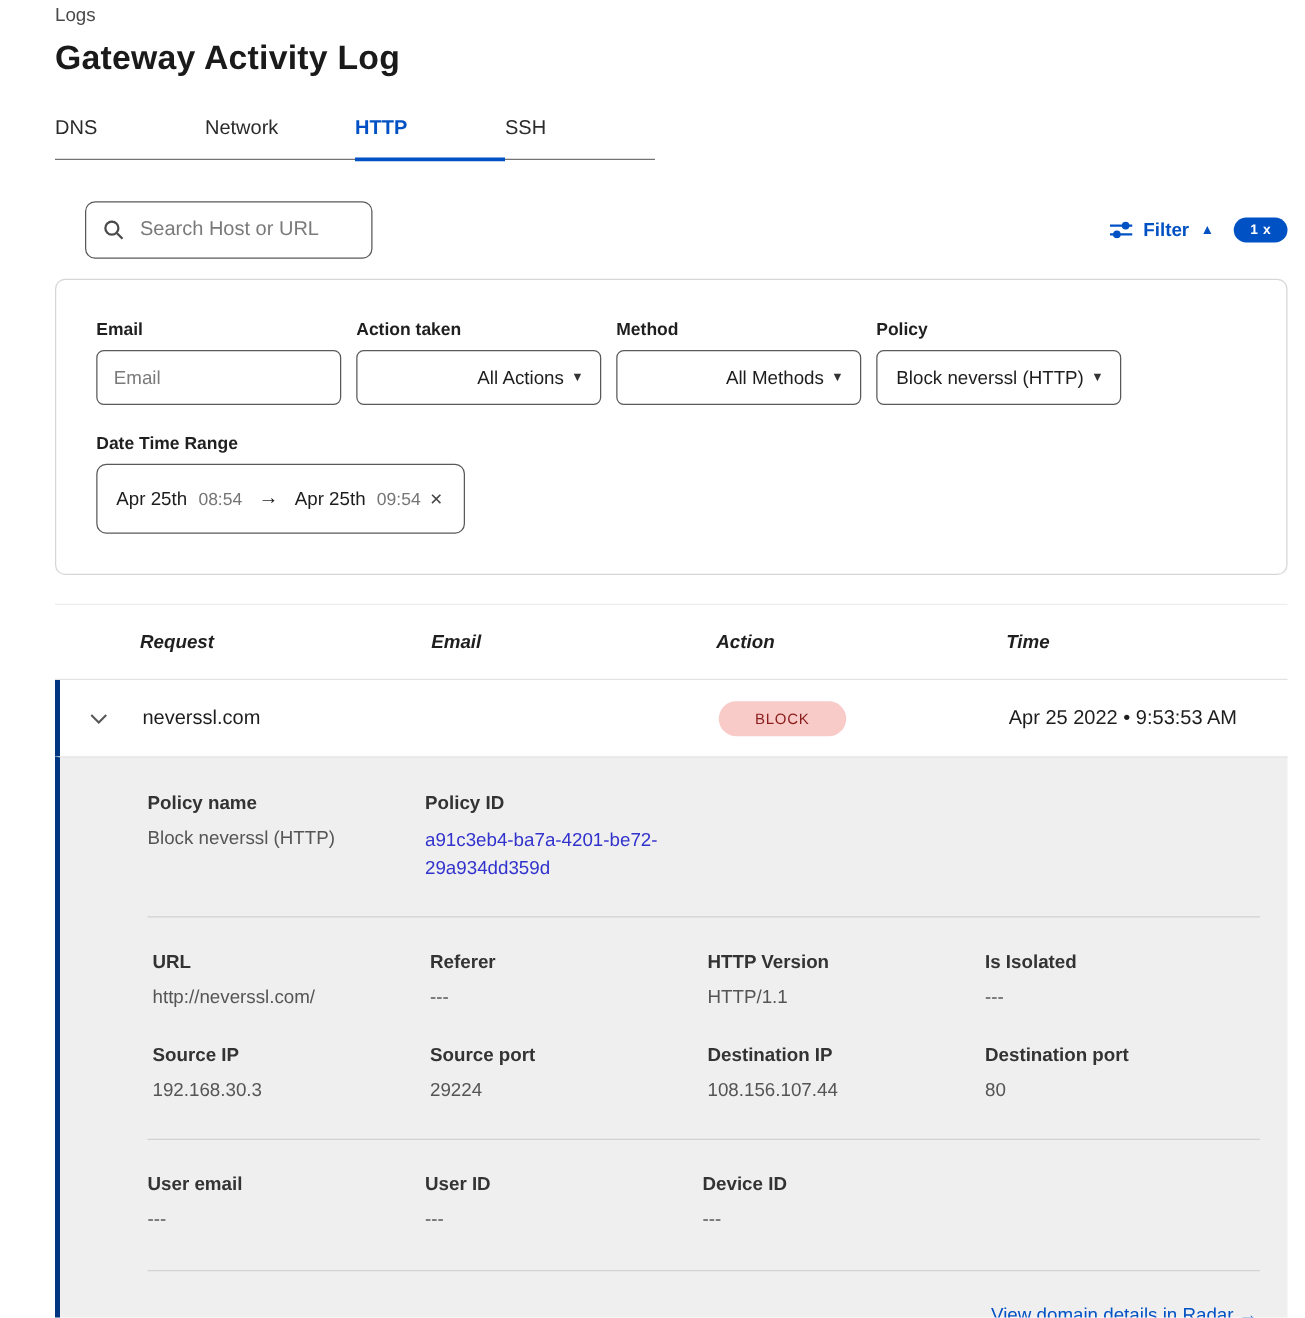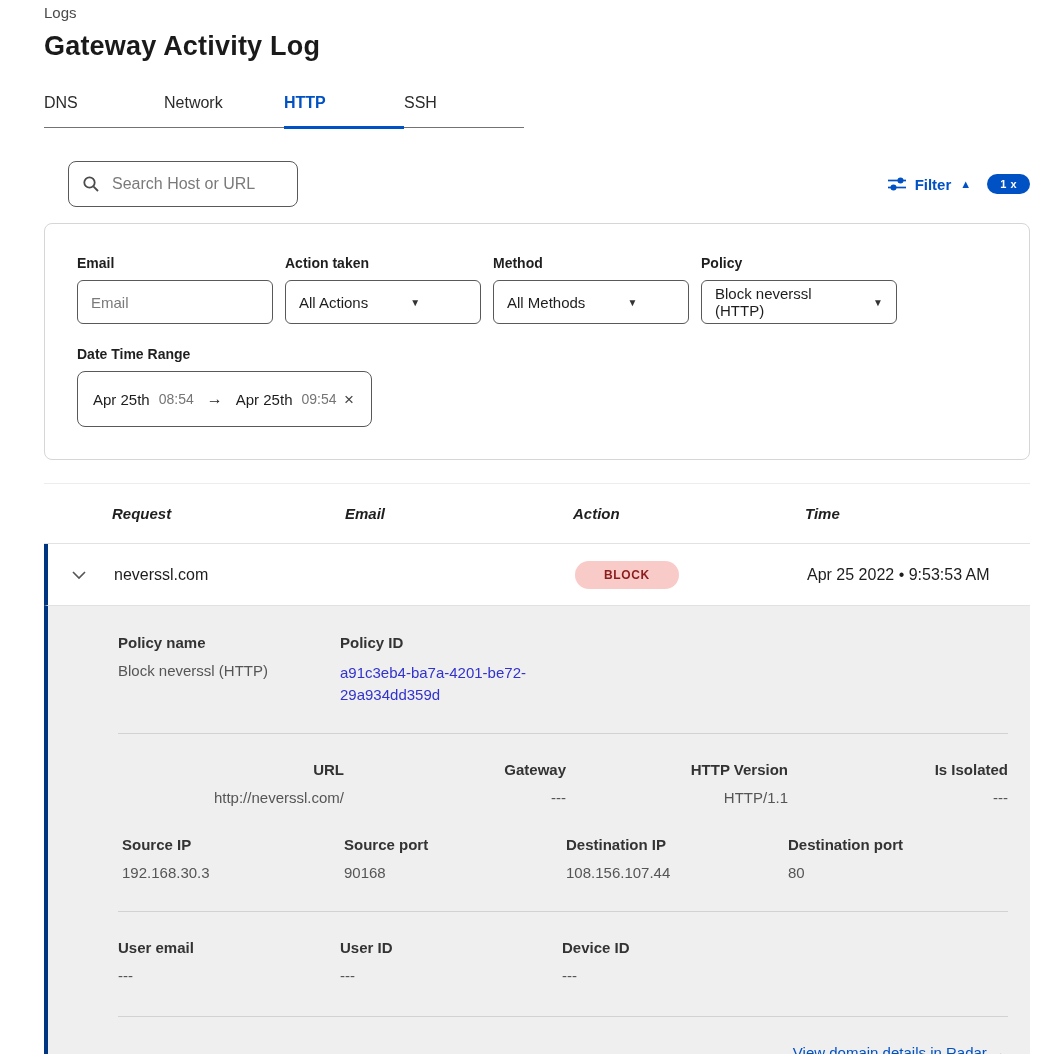--- a/index.html
+++ b/index.html
@@ -34,21 +34,21 @@
   .filter-panel { margin-top:16px; border:1px solid #d6d6d6; border-radius:8px; padding:31px 32px 32px; background:#fff; }
   .fields-row { display:flex; gap:12px; }
   .field { width:196px; }
   .field-label { font-size:14px; font-weight:700; color:#1f1f1f; margin-bottom:9px; }
   .text-input, .select-box {
     height:44px; width:100%; border:1px solid #595959; border-radius:6px;
     font-size:15px; padding:0 13px; background:#fff; font-family:inherit; color:#1d1d1d;
   }
   .text-input { outline:none; }
   .text-input::placeholder { color:#7a7a7a; }
-  .select-box { display:flex; align-items:center; justify-content:flex-start; cursor:pointer;gap:36px; }
+  .select-box { display:flex; align-items:center; justify-content:flex-end; cursor:pointer; }
   .select-caret { font-size:10px; color:#333; margin-left:6px; }
 
   .date-group { margin-top:22px; }
   .date-range-box { width:295px; height:56px; border:1px solid #595959; border-radius:8px; display:flex; align-items:center; padding:0 15px; background:#fff; font-size:15px; cursor:pointer; }
   .dr-date { color:#1d1d1d; }
   .dr-time { color:#757575; font-size:14px; margin-left:9px; }
   .dr-arrow { margin:0 13px; font-size:16px; color:#1d1d1d; }
   .dr-close { margin-left:auto; color:#444; font-size:17px; line-height:1; cursor:pointer; padding:2px; }
 
   
@@ -58,35 +58,35 @@
     padding-left:68px; height:60px; font-size:15px; font-weight:700; color:#1f1f1f;
     border-bottom:1px solid #e2e2e2; background:#fff;font-style:italic;
   }
   .log-row {
     position:relative; display:grid; grid-template-columns:233px 228px 232px 1fr; align-items:center;
     padding-left:66px; height:61px; font-size:16px; background:#fff;
     border-left:4px solid #003681; cursor:pointer;
   }
   .row-chevron { position:absolute; left:24px; top:50%; transform:translateY(-50%); display:flex; }
   .block-badge {
-    display:inline-block; background:#f8cbc8; color:#8b1d1d; font-size:12px; font-weight:700;
+    display:inline-block; background:#f8cbc8; color:#8b1d1d; font-size:12px; font-weight:400;
     letter-spacing:.6px; border-radius:14px; padding:7px 29px; justify-self:start;
   }
   .time-cell { color:#1d1d1d; }
 
   
   .detail-panel {
     border-left:4px solid #003681; background:#efefef;
     height:481px; padding:0 22px 0 70px; border-top:1px solid #e2e2e2;
   }
   .detail-grid { display:grid; grid-template-columns:222px 222px 222px 1fr; padding-left:4px; }
   .d-label { font-size:15px; font-weight:700; color:#333; margin-bottom:11px; }
   .d-value { font-size:15px; color:#555; }
   .sec-policy { padding:28px 0 27px; }
-  .sec-http .grid-a { padding-top:27px;text-align:right; }
+  .sec-http .grid-a { padding-top:27px; }
   .sec-http .grid-b { padding-top:30px; padding-bottom:30px; }
   .sec-user { padding:27px 0 32px; }
   .divider { border-top:1px solid #d2d2d2; }
   .policy-id-link { color:#3232cd; max-width:196px; overflow-wrap:break-word; line-height:1.45; cursor:pointer; }
   .radar-row { text-align:right; padding:27px 2px 0 0; }
   .radar-link { color:#0051c3; font-size:15px; cursor:pointer; text-decoration:none; }
   svg { display:block; }
 </style>
 </head>
 <body>
@@ -205,40 +205,40 @@
 
       <div class="divider"></div>
 
       <div class="sec-http">
         <div class="detail-grid grid-a">
           <div>
             <div class="d-label">URL</div>
             <div class="d-value">http://neverssl.com/</div>
           </div>
           <div>
-            <div class="d-label">Gateway</div>
+            <div class="d-label">Referer</div>
             <div class="d-value">---</div>
           </div>
           <div>
             <div class="d-label">HTTP Version</div>
             <div class="d-value">HTTP/1.1</div>
           </div>
           <div>
             <div class="d-label">Is Isolated</div>
             <div class="d-value">---</div>
           </div>
         </div>
         <div class="detail-grid grid-b">
           <div>
             <div class="d-label">Source IP</div>
             <div class="d-value">192.168.30.3</div>
           </div>
           <div>
             <div class="d-label">Source port</div>
-            <div class="d-value">90168</div>
+            <div class="d-value">29224</div>
           </div>
           <div>
             <div class="d-label">Destination IP</div>
             <div class="d-value">108.156.107.44</div>
           </div>
           <div>
             <div class="d-label">Destination port</div>
             <div class="d-value">80</div>
           </div>
         </div>

